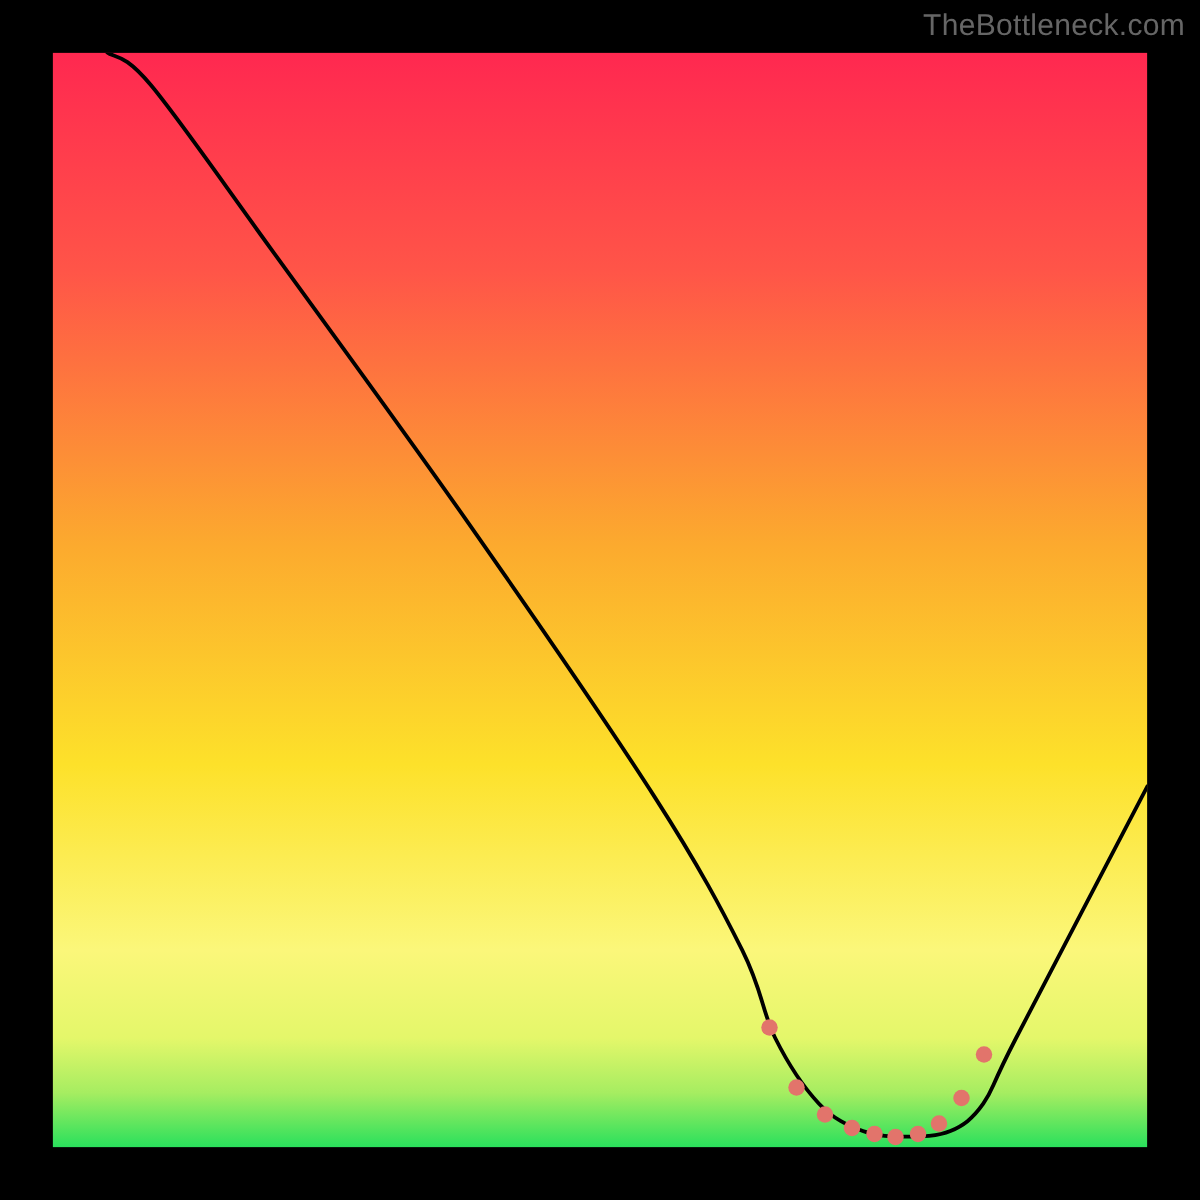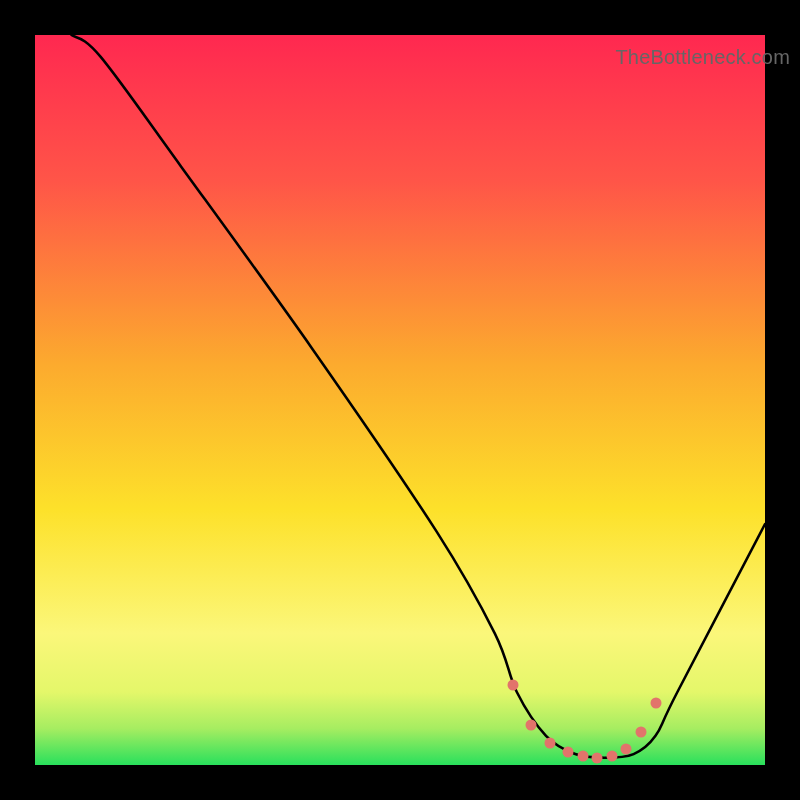--- a/index.html
+++ b/index.html
@@ -19,21 +19,20 @@
   }
   .watermark {
     position: absolute;
     top: 6px;
     right: 10px;
     color: #666;
     font-size: 20px;
     font-weight: 500;
     letter-spacing: 0.2px;
     z-index: 5;
-    margin-top: 40px;
   }
   .plot-area {
     position: absolute;
     left: 35px;
     top: 35px;
     width: 730px;
     height: 730px;
     overflow: hidden;
   }
   .gradient {

